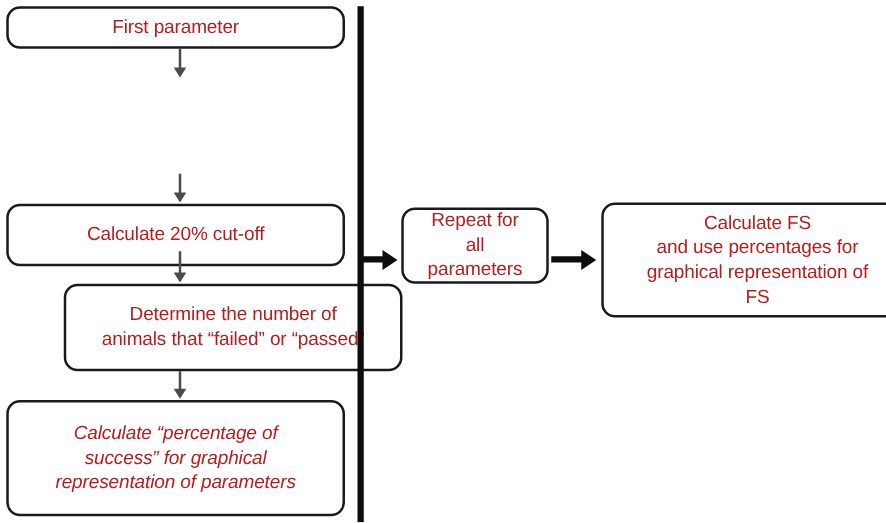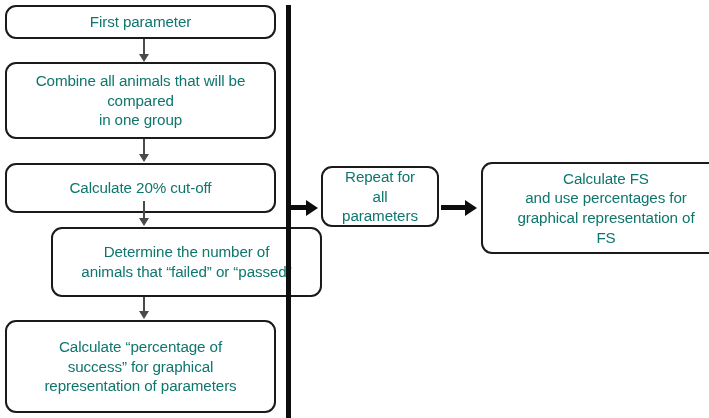--- a/index.html
+++ b/index.html
@@ -21,33 +21,33 @@
   .node {
     position: absolute;
     box-sizing: border-box;
     border: 2.2px solid #1a1a1a;
     border-radius: 11px;
     background: #ffffff;
     display: flex;
     align-items: center;
     justify-content: center;
     text-align: center;
-    color: #0f766e;
+    color: #b91c1c;
     font-size: 15.2px;
     line-height: 1.30;
     padding: 2px 6px;
     white-space: pre-line;
     letter-spacing: -0.1px;
   }
   
   #node-first      { left: 5px;   top: 5px;   width: 271px; height: 34px; }
   #node-combine    { left: 5px;   top: 62px;  width: 271px; height: 77px; }
   #node-cutoff     { left: 5px;   top: 163px; width: 271px; height: 50px; }
   #node-determine  { left: 5px;   top: 227px; width: 271px; height: 70px; margin-left: 46px; }
-  #node-percentage { left: 5px;   top: 320px; width: 271px; height: 93px; }
+  #node-percentage { left: 5px;   top: 320px; width: 271px; height: 93px; font-style: italic; }
   
   #node-repeat     { left: 321px; top: 166px; width: 118px; height: 61px; }
   #node-fs         { left: 481px; top: 162px; width: 250px; height: 92px; }
 
   
   .vconn {
     position: absolute;
     width: 1.6px;
     background: #4a4a4a;
     left: 143px;
@@ -98,23 +98,20 @@
   #ha2-shaft { left: 441px; top: 205px; width: 26px; }
   #ha2-head  { left: 465px; top: 199.5px; }
 </style>
 </head>
 <body>
 
 <div id="canvas">
 
   <div class="node" id="node-first">First parameter</div>
 
-  <div class="node" id="node-combine">Combine all animals that will be
-compared
-in one group</div>
 
   <div class="node" id="node-cutoff">Calculate 20% cut-off</div>
 
   <div class="node" id="node-determine">Determine the number of
 animals that “failed” or “passed”</div>
 
   <div class="node" id="node-percentage">Calculate “percentage of
 success” for graphical
 representation of parameters</div>
 

